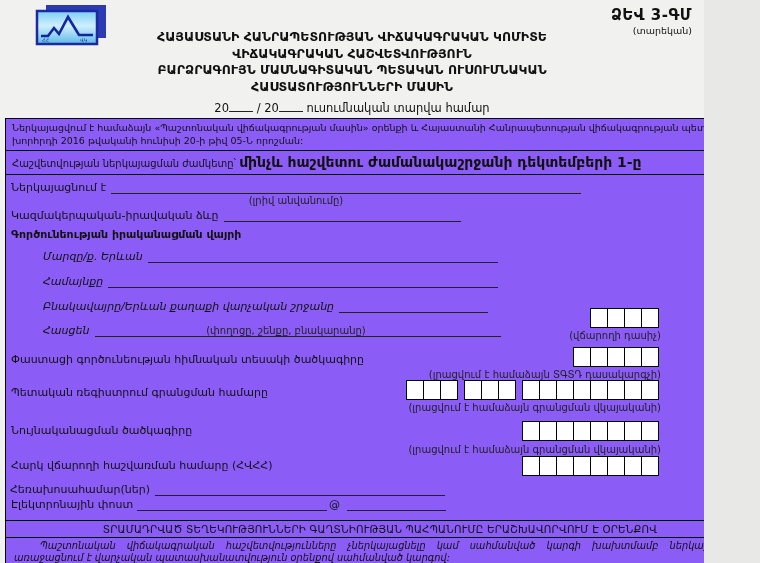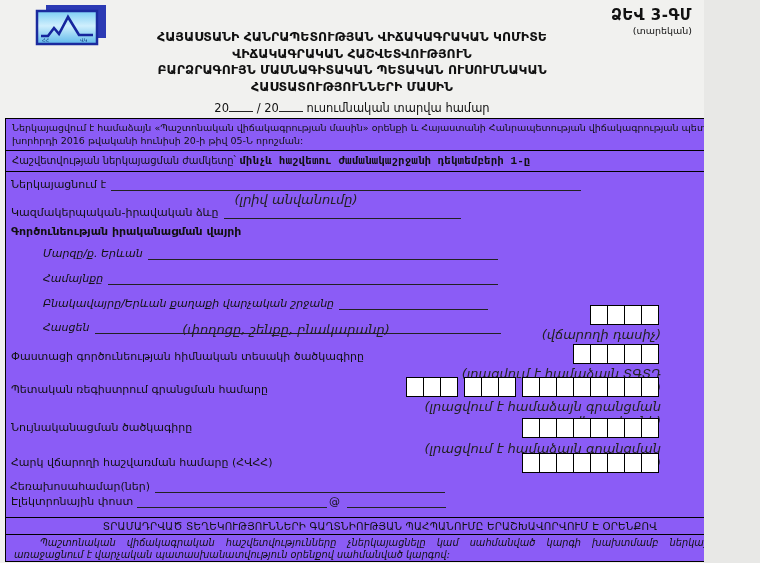--- a/index.html
+++ b/index.html
@@ -14,29 +14,29 @@
   .form-code .code{font-weight:bold;font-size:15px;letter-spacing:.5px;}
   .form-code .per{font-size:9.5px;margin-top:1px;}
   .titles{position:absolute;left:0;right:0;top:29px;text-align:center;font-weight:bold;}
   .titles .tl{font-size:12.5px;line-height:16.5px;}
   .year-line{position:absolute;left:0;right:0;top:99px;text-align:center;font-size:11.5px;}
   .yblank{display:inline-block;width:24px;border-bottom:1px solid #222;height:12px;vertical-align:baseline;}
   
   .box{position:absolute;left:5px;top:118px;width:748px;border:1.5px solid #000;background:#8b5cf6;}
   .intro{font-size:9.5px;line-height:12.5px;padding:3px 6px;border-bottom:1.5px solid #000;}
   .deadline{font-size:10px;padding:3px 6px 4px;border-bottom:1.5px solid #000;}
-  .deadline b{font-size:11px;font-family:Liberation Mono, monospace;}
+  .deadline b{font-size:14px;}
   .content{position:relative;height:345px;}
   .frow{position:absolute;display:flex;align-items:flex-end;font-size:11px;}
   .lbl{white-space:nowrap;}
   .it{font-style:italic;}
   .bold-heading{position:absolute;font-weight:bold;font-size:11px;}
   .fill{flex:1;border-bottom:1px solid #222;height:13px;margin-left:5px;}
   .fill2{border-bottom:1px solid #222;height:13px;margin-left:4px;}
-  .hint{position:absolute;font-size:13px;font-style:italic;color:#222;}
+  .hint{position:absolute;font-size:10px;color:#222;}
   .grid{position:absolute;display:flex;}
   .cell{width:16px;height:18px;border:1px solid #000;background:#fff;margin-right:-1px;}
   .banner{border-top:1.5px solid #000;border-bottom:1.5px solid #000;text-align:center;
           font-size:10.3px;padding:2px 4px;letter-spacing:.2px;}
   .footer-note{font-size:9.8px;font-style:italic;text-align:justify;line-height:11.5px;
           padding:2px 8px 1px;text-indent:26px;}
   .at{font-size:11px;margin:0 2px;}
 </style>
 </head>
 <body>

